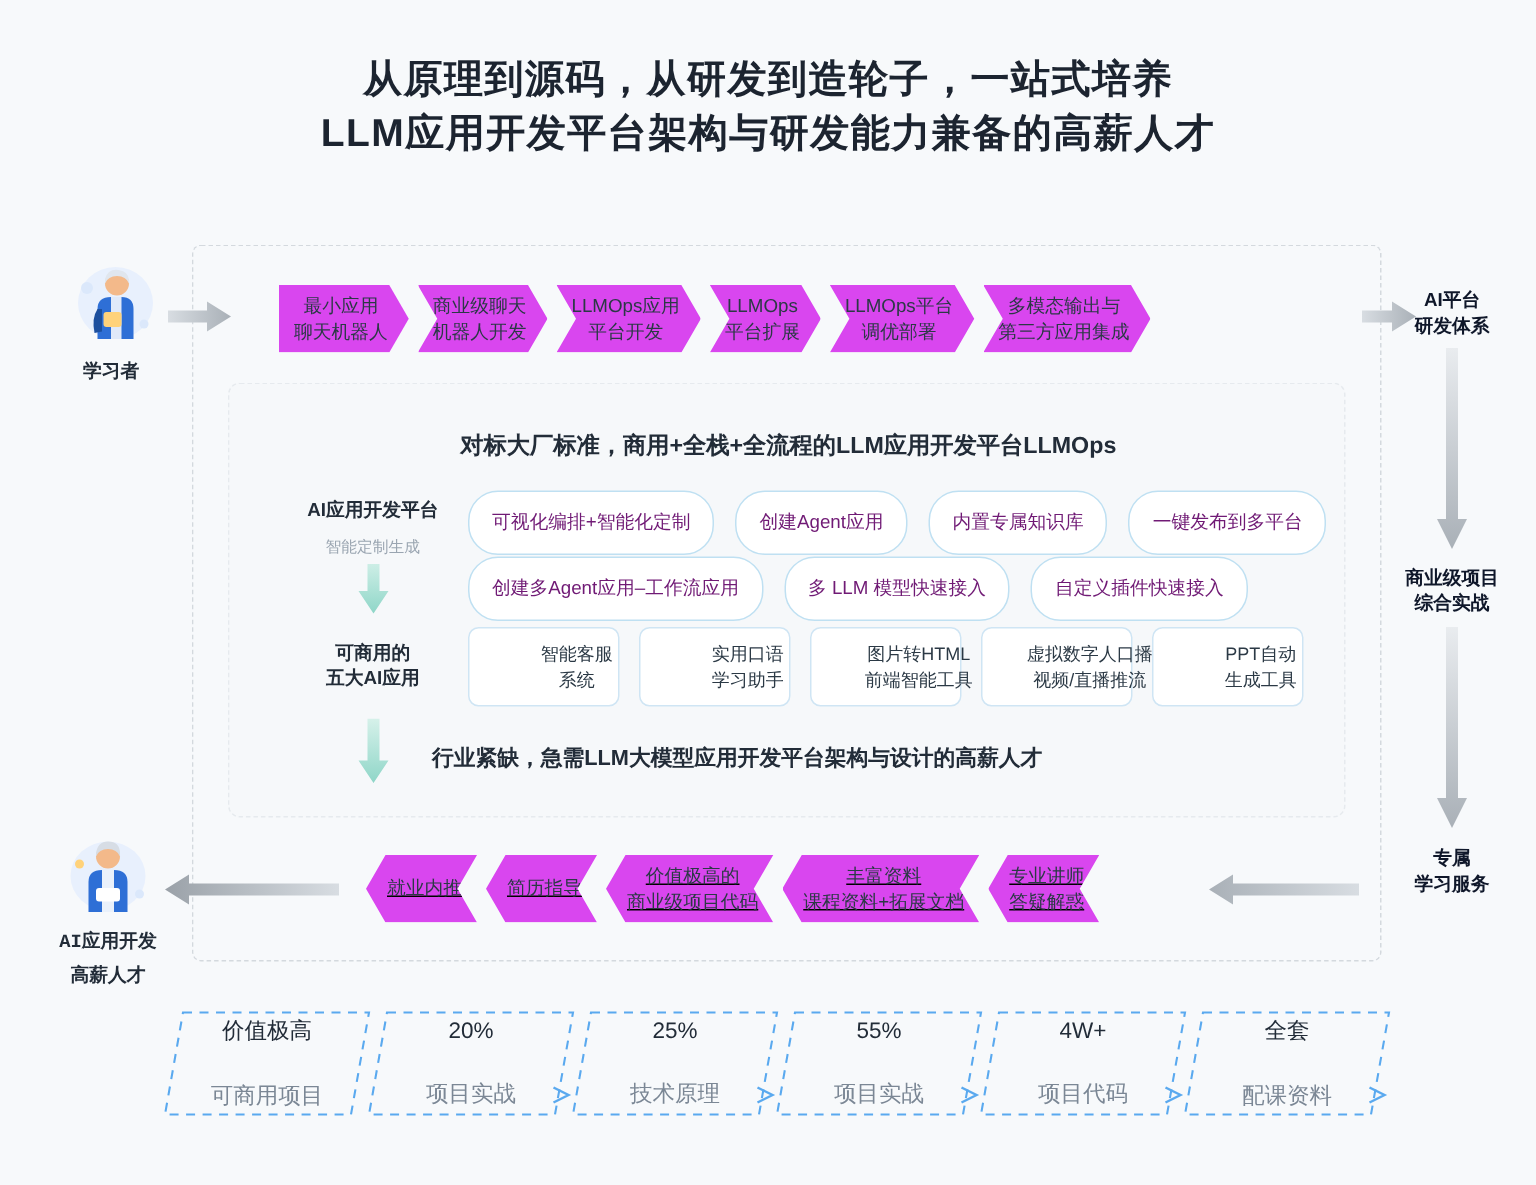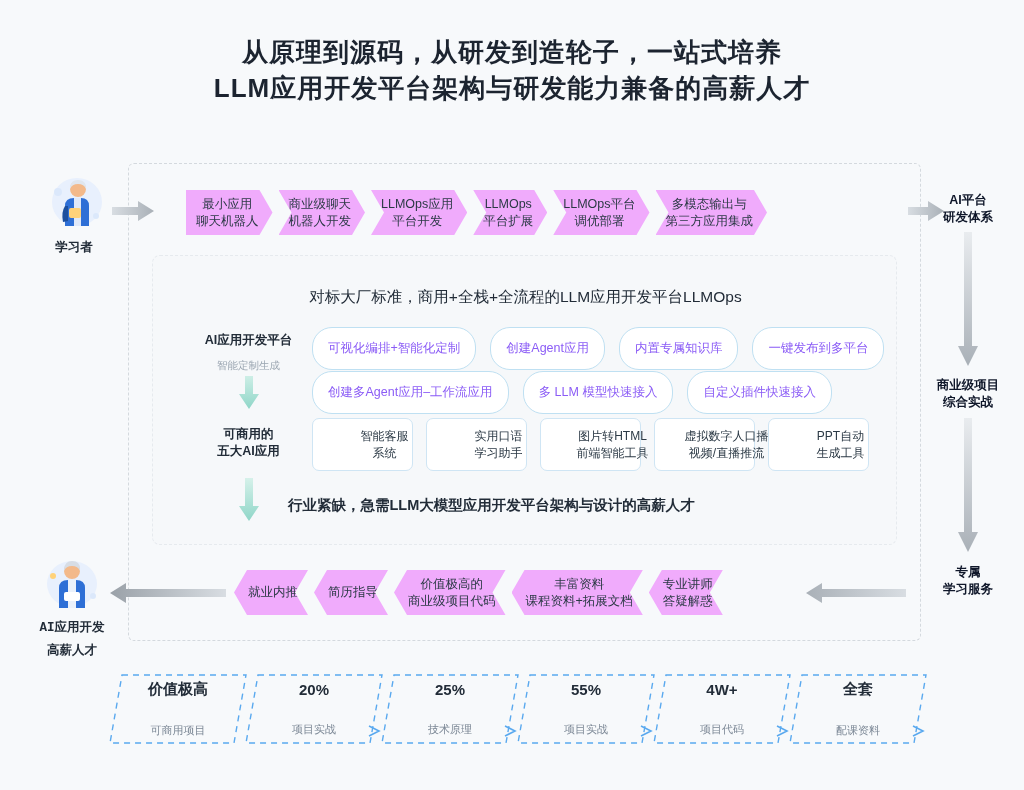--- a/index.html
+++ b/index.html
@@ -40,21 +40,21 @@
 
   
   .chev-row-top {
     position: absolute;
     left: 186px; top: 190px;
     display: flex;
     gap: 6px;
   }
   .chev {
     position: relative;
-    background: #f0abfc;
+    background: #d946ef;
     color: #2b3945;
     font-size: 12.5px;
     line-height: 17px;
     font-weight: 400;
     text-align: center;
     display: flex;
     flex-direction: column;
     justify-content: center;
     align-items: center;
     height: 45px;
@@ -82,21 +82,21 @@
     width: 745px; height: 290px;
     background: #f6f8fa;
     border: 1px dashed #e6eaee;
     border-radius: 8px;
   }
   .inner-heading {
     position: absolute;
     left: 0; top: 31px; width: 745px;
     text-align: center;
     font-size: 15.5px;
-    font-weight: 400;
+    font-weight: 700;
     color: #222c38;
   }
   .inner-footer {
     position: absolute;
     left: 135px; top: 240px; width: 610px;
     text-align: left;
     font-size: 14.5px;
     font-weight: 700;
     color: #222c38;
   }
@@ -129,21 +129,21 @@
     display: flex; gap: 14px;
   }
   .pill {
     background: #ffffff;
     border: 1px solid #bfe0f2;
     border-radius: 20px;
     height: 43px;
     padding: 0 15px;
     display: flex; align-items: center; justify-content: center;
     font-size: 12.5px;
-    color: #8b5cf6;
+    color: #701a75;
     white-space: nowrap;
   }
 
   
   .app-row {
     position: absolute; left: 312px; top: 418px;
     display: flex; gap: 13px;
   }
   .app-box {
     background: #ffffff;
@@ -155,22 +155,22 @@
     font-size: 12px; line-height: 17px;
     color: #2b3945;
     text-align: center;
     padding-left: 44px;
   }
   .app-box span { white-space: nowrap; }
 
   
   .chev-row-bottom {
     position: absolute;
-    left: 234px; top: 570px;
-    display: flex; gap: 6px;
+    left: 244px; top: 570px;
+    display: flex; gap: 6px; text-decoration: underline;
   }
 
   
   .person {
     position: absolute;
     width: 120px;
     text-align: center;
     font-family: Liberation Mono, monospace;
   }
   .person .art { width: 66px; height: 62px; margin: 0 auto; }
@@ -206,26 +206,26 @@
     width: 140px; height: 72px;
     display: flex; flex-direction: column;
     align-items: center; justify-content: center;
     margin-right: -4px;
   }
   .stat .shape {
     position: absolute; inset: 0;
   }
   .stat .big {
     position: relative;
-    font-size: 15px; font-weight: 700; color: #222c38;
+    font-size: 15px; font-weight: 400; color: #222c38;
     z-index: 2;
   }
   .stat .small {
     position: relative;
-    font-size: 11px; color: #7b8795; margin-top: 24px;
+    font-size: 15px; color: #7b8795; margin-top: 24px;
     z-index: 2;
   }
   .stat-arrow { position: absolute; right: -2px; bottom: 4px; z-index: 3; }
 </style>
 </head>
 <body>
 
 <div id="root">
 
   <div class="title-block">

